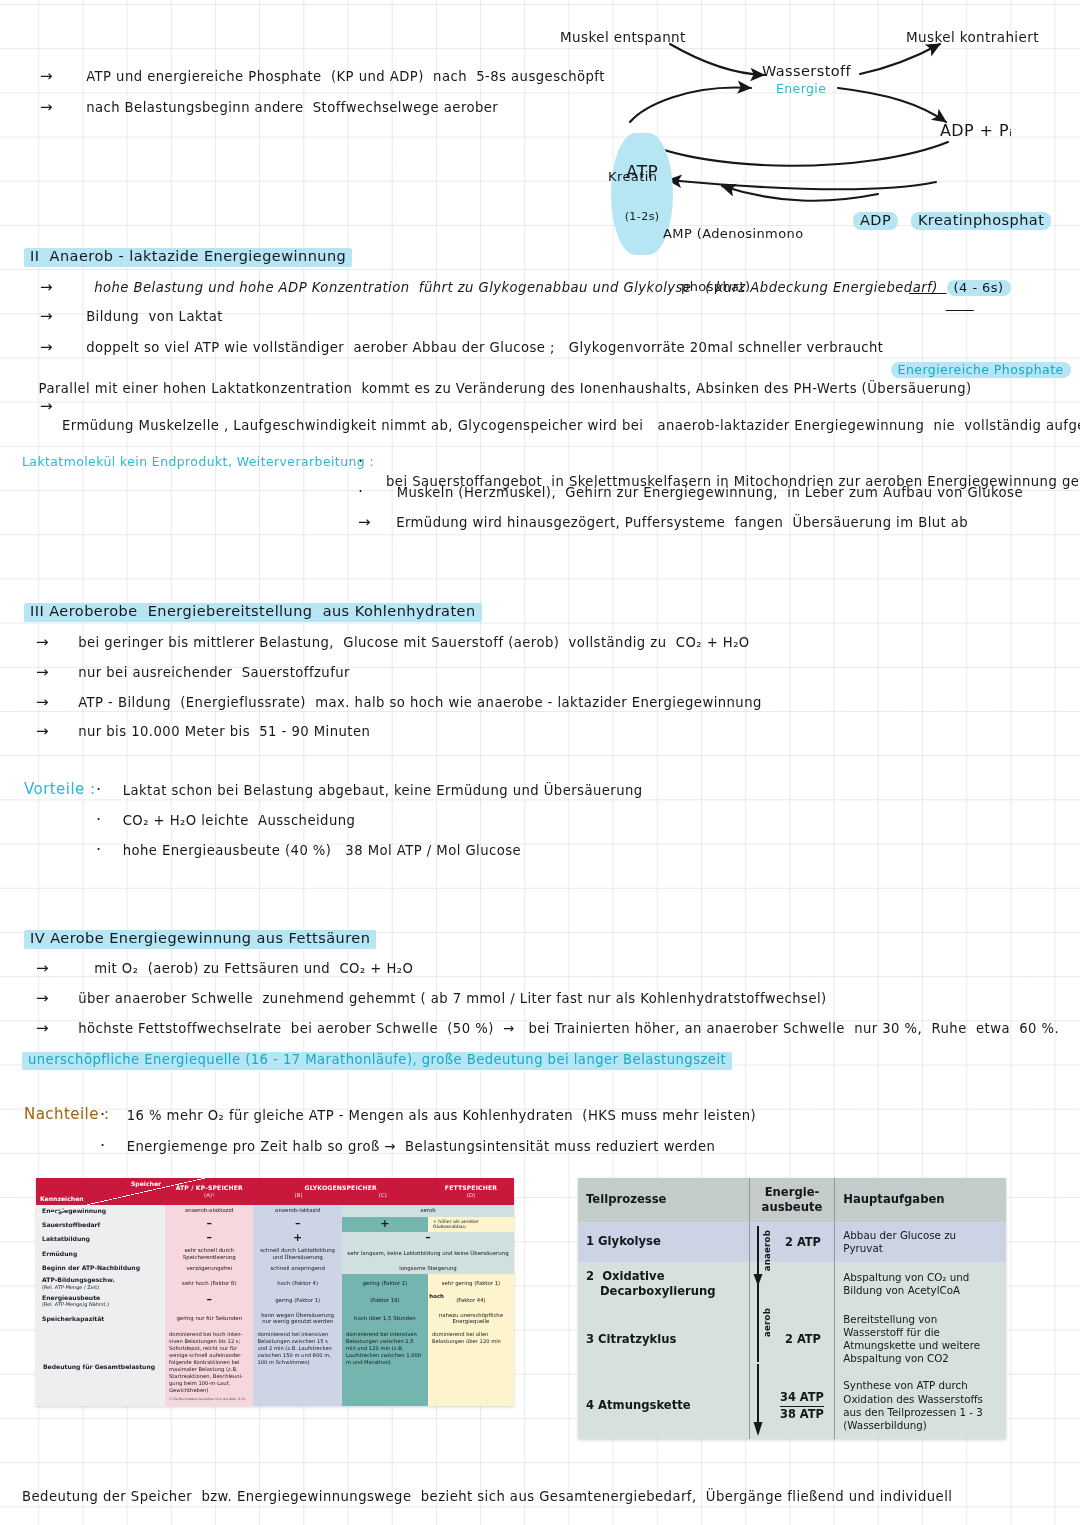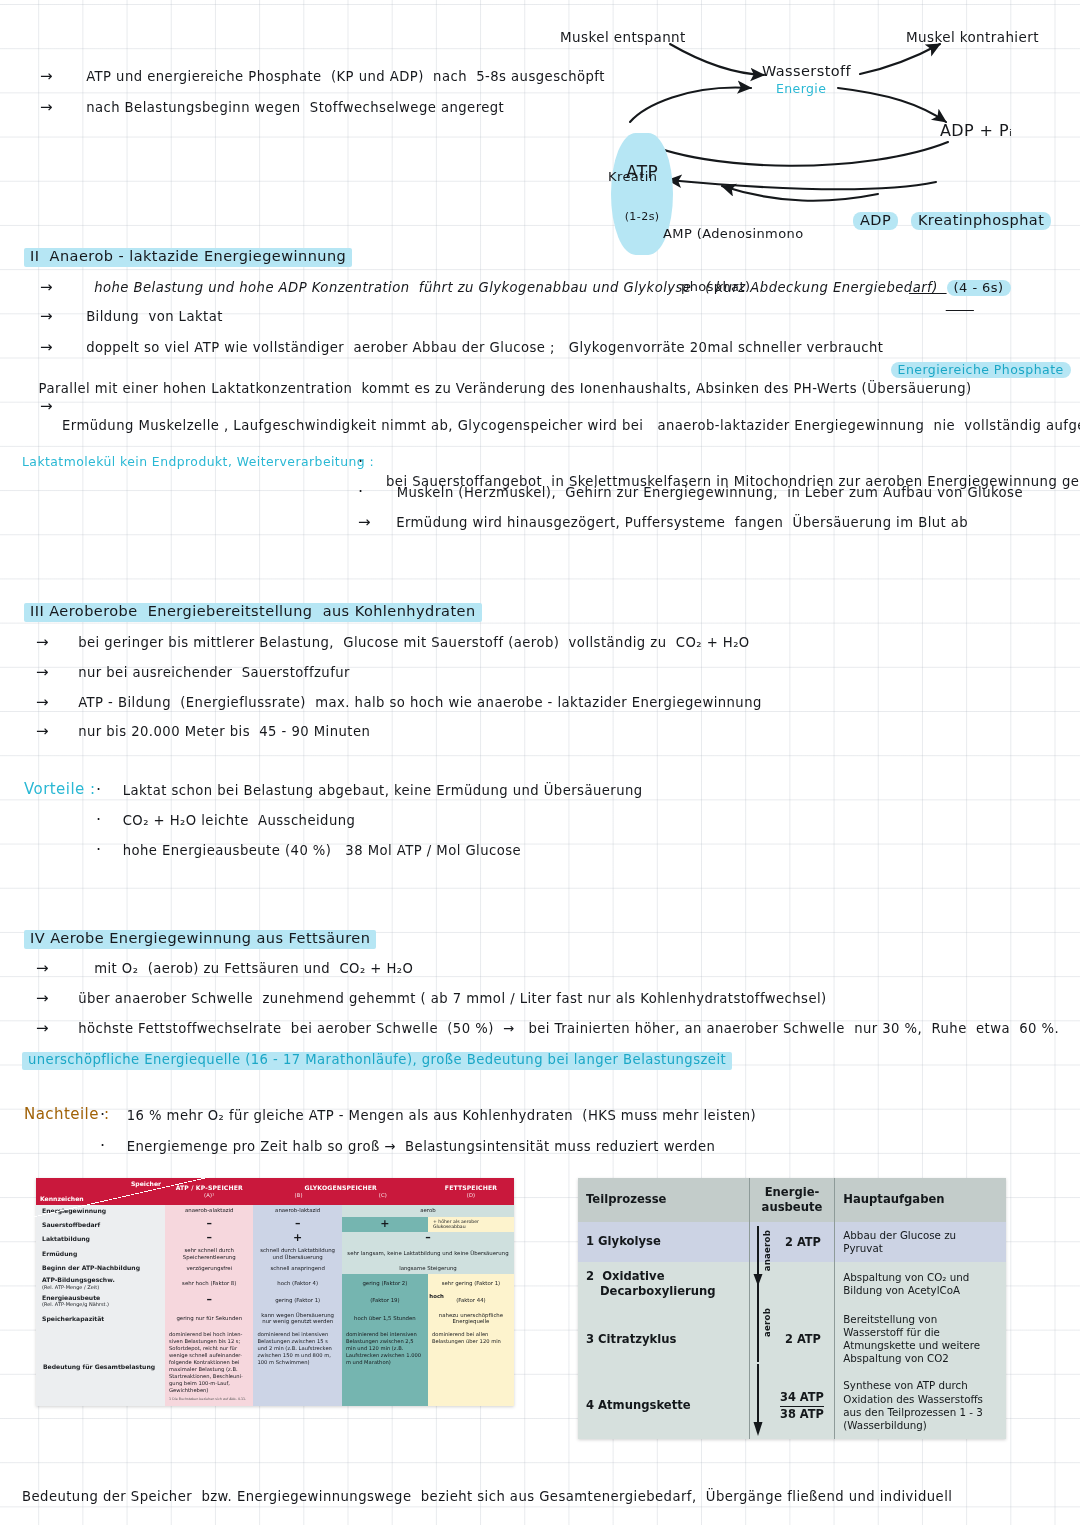--- a/index.html
+++ b/index.html
@@ -88,21 +88,21 @@
 <body>
 
 <div class="page">
 
   <div class="abs" style="left:40px;top:66px;">
     <span class="hw arrow-g">→</span>
     <span class="hw body-txt" style="margin-left:28px;">ATP und energiereiche Phosphate  (KP und ADP)  nach  5-8s ausgeschöpft</span>
   </div>
   <div class="abs" style="left:40px;top:97px;">
     <span class="hw arrow-g">→</span>
-    <span class="hw body-txt" style="margin-left:28px;">nach Belastungsbeginn wegen  Stoffwechselwege angeregt</span>
+    <span class="hw body-txt" style="margin-left:28px;">nach Belastungsbeginn andere  Stoffwechselwege aerober</span>
   </div>
 
   <div id="diagram">
     <svg width="532" height="225" viewBox="0 0 532 225">
       <defs>
         <marker id="ah" markerWidth="9" markerHeight="9" refX="6.5" refY="3.2" orient="auto">
           <path d="M0,0 L7,3.2 L0,6.4 L1.6,3.2 z" fill="#15181b"></path>
         </marker>
       </defs>
       <g fill="none" stroke="#15181b" stroke-width="2.1" stroke-linecap="round" marker-end="url(#ah)">
@@ -203,21 +203,21 @@
   <div class="abs" style="left:36px;top:662px;">
     <span class="hw arrow-g">→</span>
     <span class="hw body-txt" style="margin-left:24px;">nur bei ausreichender  Sauerstoffzufur</span>
   </div>
   <div class="abs" style="left:36px;top:692px;">
     <span class="hw arrow-g">→</span>
     <span class="hw body-txt" style="margin-left:24px;">ATP - Bildung  (Energieflussrate)  max. halb so hoch wie anaerobe - laktazider Energiegewinnung</span>
   </div>
   <div class="abs" style="left:36px;top:721px;">
     <span class="hw arrow-g">→</span>
-    <span class="hw body-txt" style="margin-left:24px;">nur bis 20.000 Meter bis  45 - 90 Minuten</span>
+    <span class="hw body-txt" style="margin-left:24px;">nur bis 10.000 Meter bis  51 - 90 Minuten</span>
   </div>
 
   <div class="abs hw" style="left:24px;top:781px;font-size:15px;color:#2ab8d4;">Vorteile :</div>
   <div class="abs" style="left:96px;top:780px;">
     <span class="hw dot">·</span>
     <span class="hw body-txt" style="margin-left:16px;">Laktat schon bei Belastung abgebaut, keine Ermüdung und Übersäuerung</span>
   </div>
   <div class="abs" style="left:96px;top:810px;">
     <span class="hw dot">·</span>
     <span class="hw body-txt" style="margin-left:16px;">CO₂ + H₂O leichte  Ausscheidung</span>

